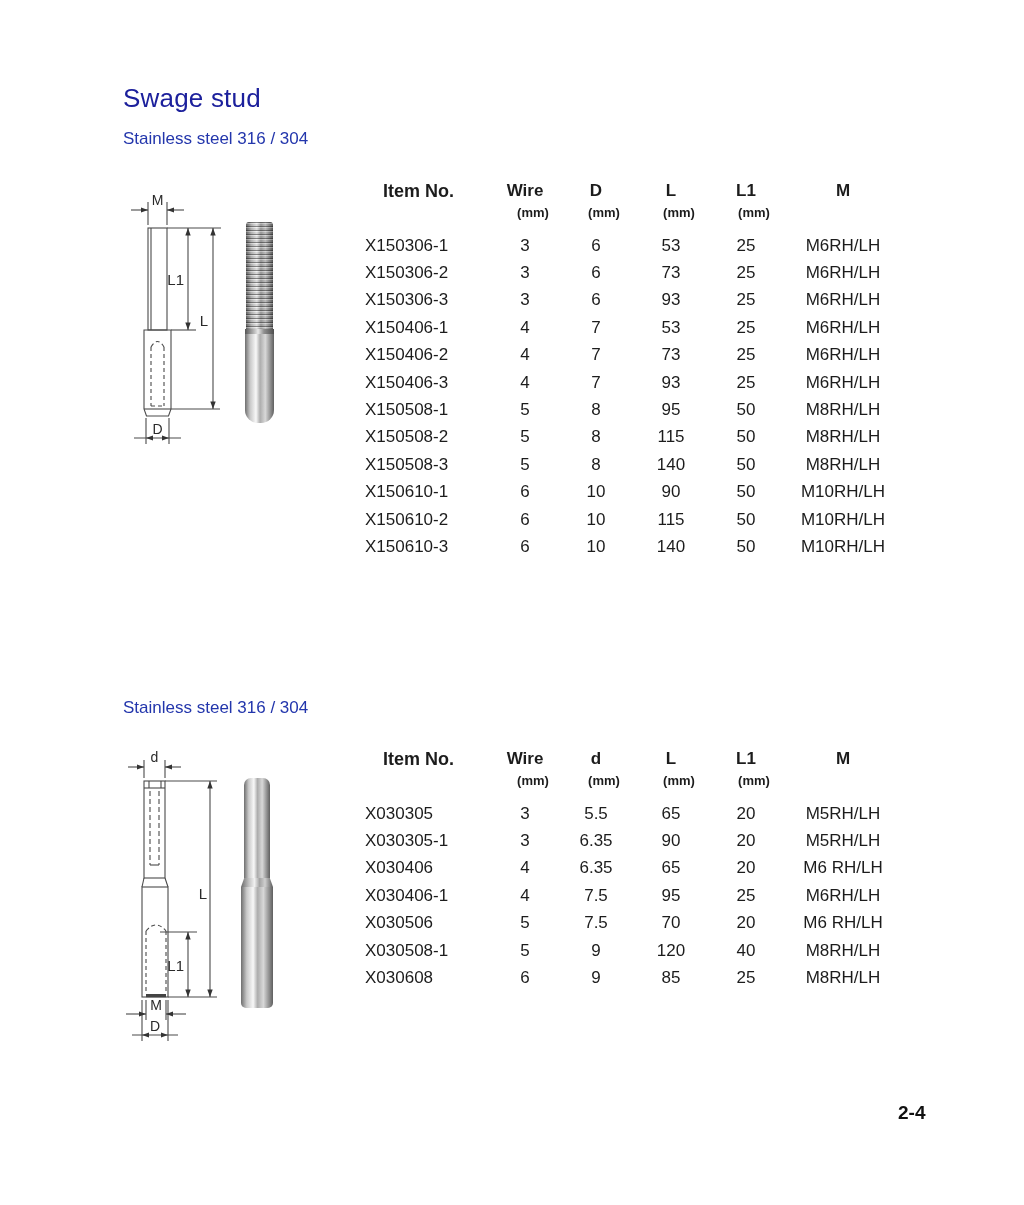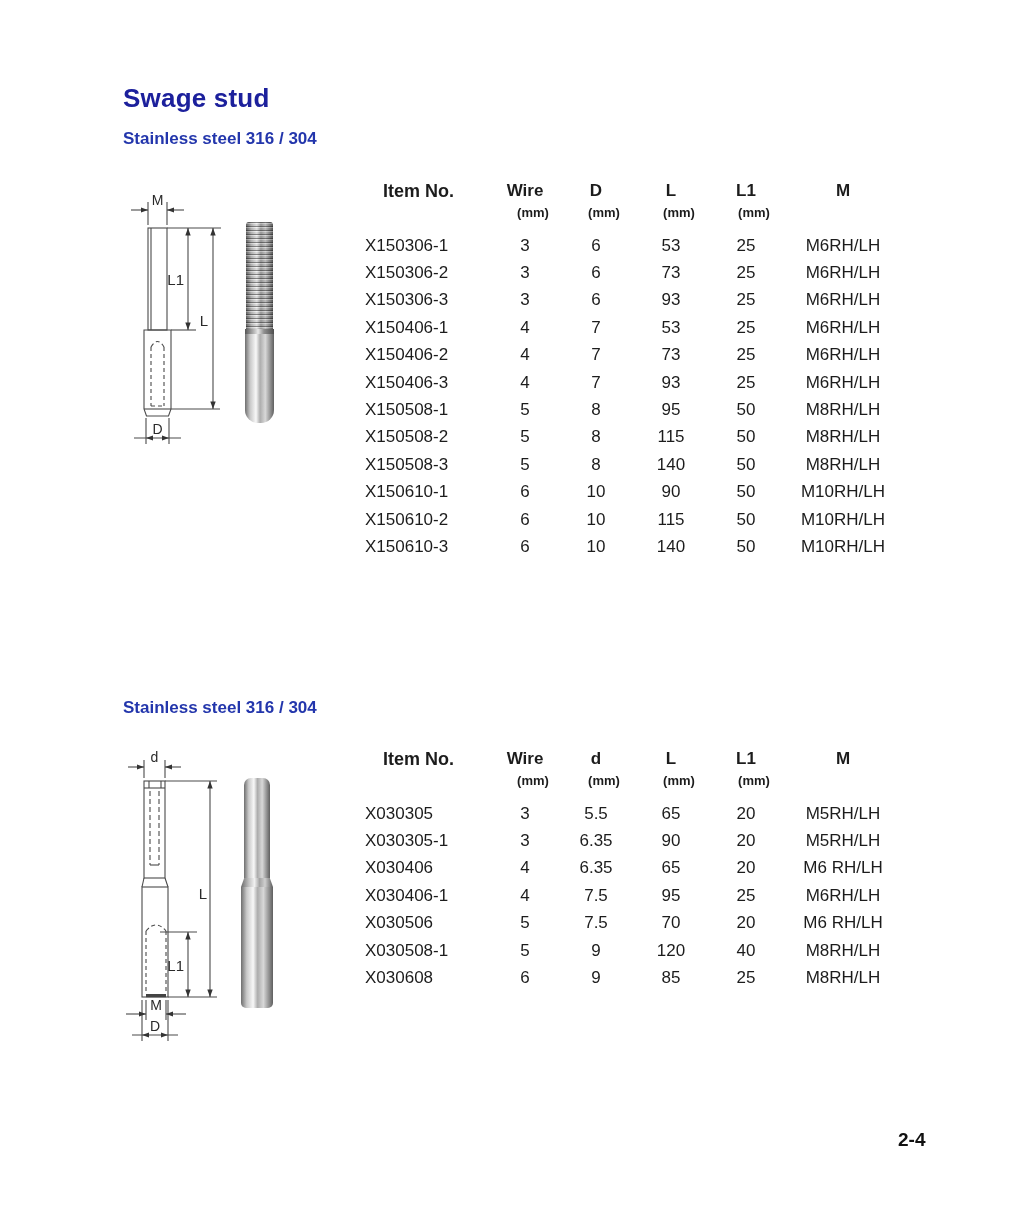--- a/index.html
+++ b/index.html
@@ -3,25 +3,25 @@
 <meta charset="utf-8">
 <style>
   * { margin:0; padding:0; box-sizing:border-box; }
   body { background:#e8e8e8; font-family:"Liberation Sans", sans-serif; }
   .page {
     position:relative; width:1024px; height:1205px; background:#ffffff;
     margin:0 auto; overflow:hidden; color:#1c1c1c;
   }
   .section-title {
     position:absolute; left:123px;
-    font-size:26px; font-weight:bold; color:#1c209c; letter-spacing:0.2px;
+    font-size:26px; font-weight:normal; color:#1c209c; letter-spacing:0.2px;
   }
   .section-subtitle {
     position:absolute; left:123px;
-    font-size:17px; color:#2336ac;font-weight:bold;
+    font-size:17px; color:#2336ac;
   }
   .t1-title { top:83px; }  .t1-sub { top:129px; }
   .t2-title { top:652px; } .t2-sub { top:698px; }
 
   
   .spec-table { position:absolute; left:363px; width:540px; }
   .tbl-1 { top:180px; }
   .tbl-2 { top:748px; }
   .thead {
     display:grid; grid-template-columns:128px 68px 74px 76px 74px 120px;
@@ -65,21 +65,21 @@
   }
   .p1-collar { width:29px; height:5px;
     background:linear-gradient(90deg,#555 0%,#b5b5b5 30%,#e8e8e8 45%,#909090 65%,#4e4e4e 100%); }
   .p1-shank { width:29px; height:89px; border-radius:0 0 13px 13px; }
   .p2-tube { width:26px; height:100px; margin-left:3px; border-radius:7px 7px 0 0; }
   .p2-shoulder { width:32px; height:9px;
     clip-path:polygon(10% 0, 90% 0, 100% 100%, 0 100%);
     background:linear-gradient(90deg,#6a6a6a 0%,#c2c2c2 25%,#f1f1f1 42%,#a3a3a3 58%,#cfcfcf 75%,#5c5c5c 100%); }
   .p2-body { width:32px; height:121px; border-radius:0 0 5px 5px; }
 
-  .page-number { position:absolute; left:898px; top:1129px; font-size:19px; font-weight:bold; color:#111; }
+  .page-number { position:absolute; left:898px; top:1102px; font-size:19px; font-weight:bold; color:#111; }
 </style>
 </head>
 <body>
 
 <div class="page">
 
   <h1 class="section-title t1-title">Swage stud</h1>
   <div class="section-subtitle t1-sub">Stainless steel 316 / 304</div>
 
   <svg class="drawing draw-1" width="230" height="280" viewBox="0 0 230 280">

